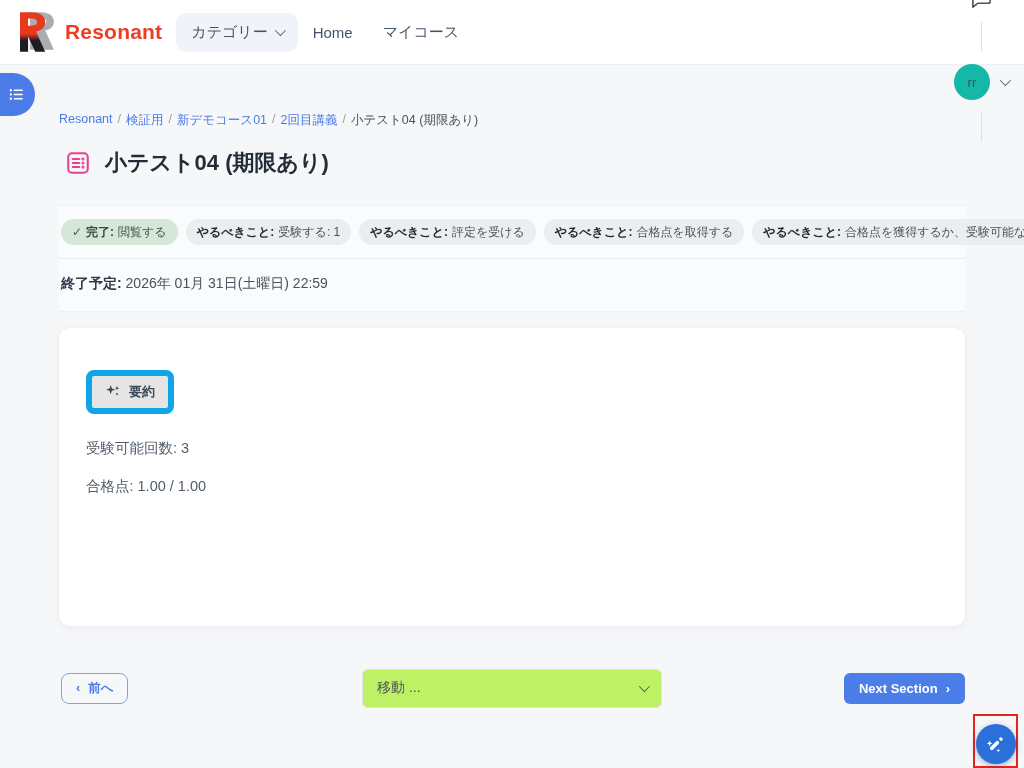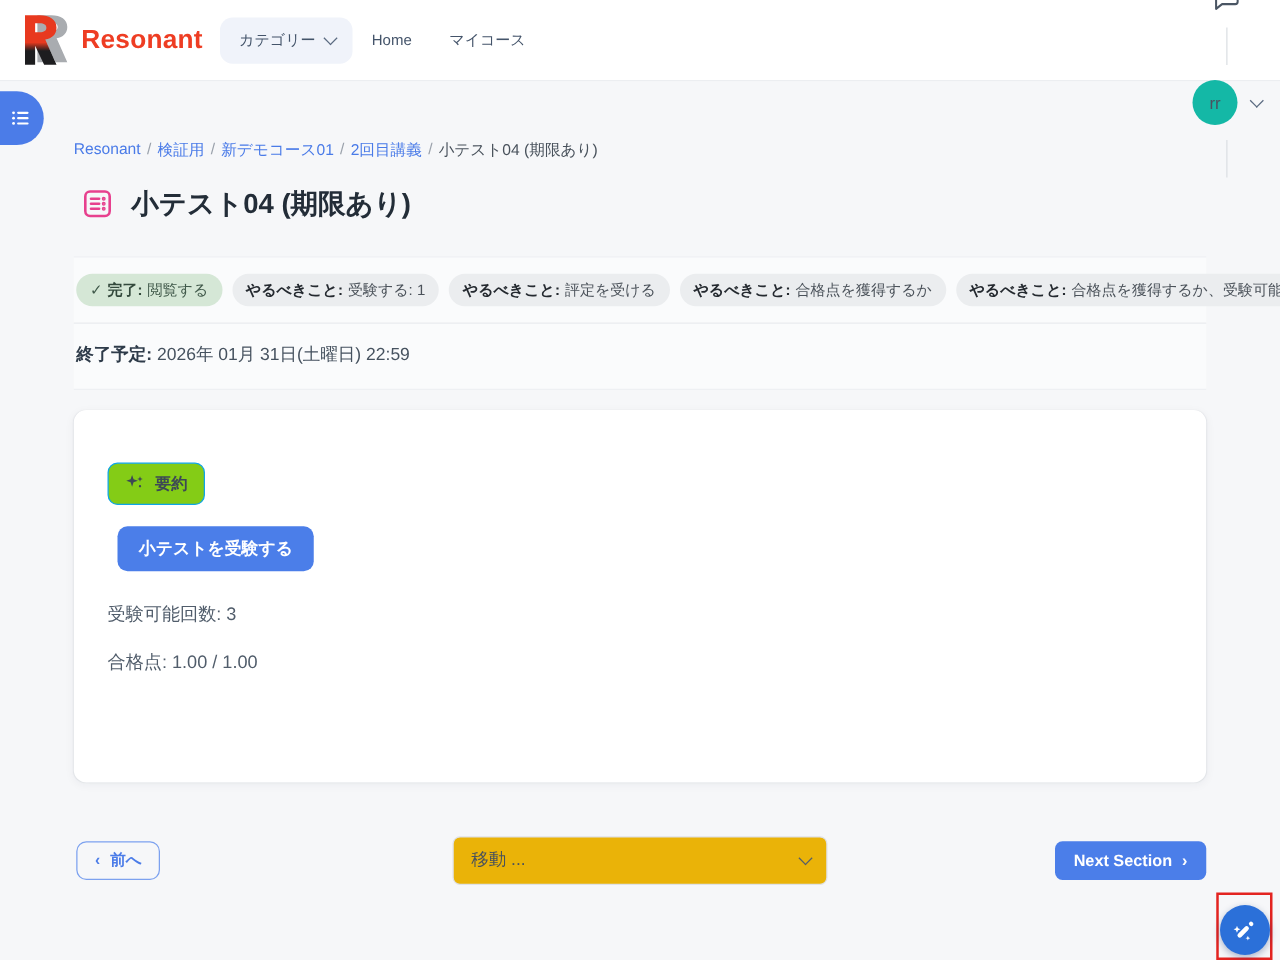--- a/index.html
+++ b/index.html
@@ -5,21 +5,21 @@
   * { margin:0; padding:0; box-sizing:border-box; }
   html,body { width:1024px; height:768px; }
   body { font-family:"Liberation Sans","DejaVu Sans",sans-serif; background:#f6f7f9; position:relative; overflow:hidden; }
 
   
   .navbar { position:absolute; top:0; left:0; width:1024px; height:65px; background:#fff;
             border-bottom:1px solid #eceef1; display:flex; align-items:center; padding:0 16px 0 20px; z-index:20; }
   .brand { display:flex; align-items:center; gap:9px; cursor:pointer; }
   .brand-name { color:#ee3d23; font-size:21px; font-weight:bold; letter-spacing:.2px; }
   .nav-links { display:flex; align-items:center; margin-left:14px; }
-  .nav-item { font-size:12px; color:#44546a; padding:10px 15px; border-radius:10px; cursor:pointer;
+  .nav-item { font-size:15px; color:#44546a; padding:10px 15px; border-radius:10px; cursor:pointer;
               display:flex; align-items:center; gap:7px; white-space:nowrap; }
   .nav-item.active { background:#f0f3fa; }
   .chev { width:8px; height:8px; border-right:1.6px solid #5a6a80; border-bottom:1.6px solid #5a6a80;
           transform:rotate(45deg) translateY(-2px); display:inline-block; }
   .nav-right { margin-left:auto; display:flex; align-items:center; gap:12px;flex-direction:column; }
   .recent-link { font-size:13px; color:#5c6878; text-decoration:underline; display:flex; align-items:center; gap:6px; cursor:pointer; }
   .icon-btn { position:relative; cursor:pointer; display:flex; align-items:center; }
   .count-badge { position:absolute; top:-9px; left:11px; background:#000000; color:#fff; font-size:10px; font-weight:bold;
                  min-width:19px; height:19px; border-radius:10px; display:flex; align-items:center; justify-content:center;
                  padding:0 4px; border:2px solid #0c4a6e; }
@@ -49,34 +49,34 @@
   .badge b { color:#24292f; font-weight:bold; }
   .badge.success { background:#d5e7d6; color:#40594a; }
   .badge.success b { color:#33493c; }
   .info-divider { height:1px; background:#e9ebee; margin:2px 0 0 0; }
   .dates-row { padding:16px 2px 18px 2px; font-size:14px; color:#46525f; }
   .dates-row b { color:#2e3b49; }
 
   
   .card { margin-top:16px; background:#fff; border-radius:10px; min-height:298px;
           box-shadow:0 2px 8px rgba(25,39,62,.05), 0 0 1px rgba(25,39,62,.08); padding:42px 27px 40px 27px; }
-  .summary-btn { display:inline-flex; align-items:flex-start; gap:8px; background:#84cc16; border:1px solid #0ea5e9;
+  .summary-btn { display:inline-flex; align-items:flex-start; gap:8px; background:#e5e5e5; border:6px solid #0ea5e9;
                  border-radius:8px; padding:7px 13px; font-size:13px; font-weight:bold; color:#3d4855; cursor:pointer; }
   .attempt-row { margin-top:17px; padding-left:8px; }
   .btn-primary { display:inline-flex; align-items:center; background:#4b7ee9; color:#fff; border:none;
                  border-radius:8px; padding:9px 17px; font-size:13.5px; font-weight:bold; cursor:pointer; }
   .quiz-meta { margin-top:25px; font-size:14.5px; color:#515d6b; }
   .quiz-meta div { margin-bottom:19px; }
 
   
   .footer-nav { margin-top:42px; position:relative; height:40px; display:flex; align-items:center; }
   .btn-prev { display:inline-flex; align-items:center; gap:8px; background:transparent; border:1px solid #7ca1ef;
               color:#4b7ce8; border-radius:8px; padding:6px 14px; font-size:12.5px; font-weight:bold;
               cursor:pointer; margin-left:2px; }
-  .jump-select { position:absolute; left:50%; transform:translateX(-50%); width:300px; height:39px; background:#eab308;
+  .jump-select { position:absolute; left:50%; transform:translateX(-50%); width:300px; height:39px; background:#bef264;
                  border:1px solid #dfe2e7; border-radius:6px; display:flex; align-items:center; justify-content:space-between;
                  padding:0 14px; font-size:14px; color:#49525c; cursor:pointer; }
   .jump-select .chev { border-color:#545e6b; }
   .btn-next { position:absolute; right:0; display:inline-flex; align-items:center; gap:8px; background:#4b7ee9;
               color:#fff; border:none; border-radius:6px; padding:8px 15px; font-size:13px; font-weight:bold; cursor:pointer; }
 
   
   .ai-annotation { position:absolute; right:6px; bottom:0; width:45px; height:54px;
                    border:2px solid #e32421; z-index:30; display:flex; justify-content:center; align-items:flex-start; }
   .ai-fab { width:40px; height:40px; border-radius:50%; background:#2b70d9; margin-top:8px;
@@ -206,21 +206,21 @@
       <span class="badge">
         <b>やるべきこと:</b>
         <span>受験する: 1</span>
       </span>
       <span class="badge">
         <b>やるべきこと:</b>
         <span>評定を受ける</span>
       </span>
       <span class="badge">
         <b>やるべきこと:</b>
-        <span>合格点を獲得するか</span>
+        <span>合格点を取得する</span>
       </span>
       <span class="badge">
         <b>やるべきこと:</b>
         <span>合格点を獲得するか、受験可能なすべての受験を完了する</span>
       </span>
     </div>
     <div class="info-divider"></div>
     <div class="dates-row">
       <b>終了予定:</b>
       <span>2026年 01月 31日(土曜日) 22:59</span>
@@ -232,23 +232,20 @@
       <span style="display:flex;">
         <svg width="16" height="16" viewBox="0 0 24 24" fill="#3d4855">
           <path d="M8.5 3l1.8 5.2L15.5 10l-5.2 1.8L8.5 17l-1.8-5.2L1.5 10l5.2-1.8z"></path>
           <path d="M18 4.5l.9 2.4 2.4.9-2.4.9-.9 2.4-.9-2.4-2.4-.9 2.4-.9z"></path>
           <circle cx="18" cy="16.5" r="1.4"></circle>
         </svg>
       </span>
       <span>要約</span>
     </button>
 
-    <div class="attempt-row">
-      <button class="btn-primary">小テストを受験する</button>
-    </div>
 
     <div class="quiz-meta">
       <div>受験可能回数: 3</div>
       <div>合格点: 1.00 / 1.00</div>
     </div>
   </section>
 
   <div class="footer-nav">
     <button class="btn-prev">
       <span>‹</span>

